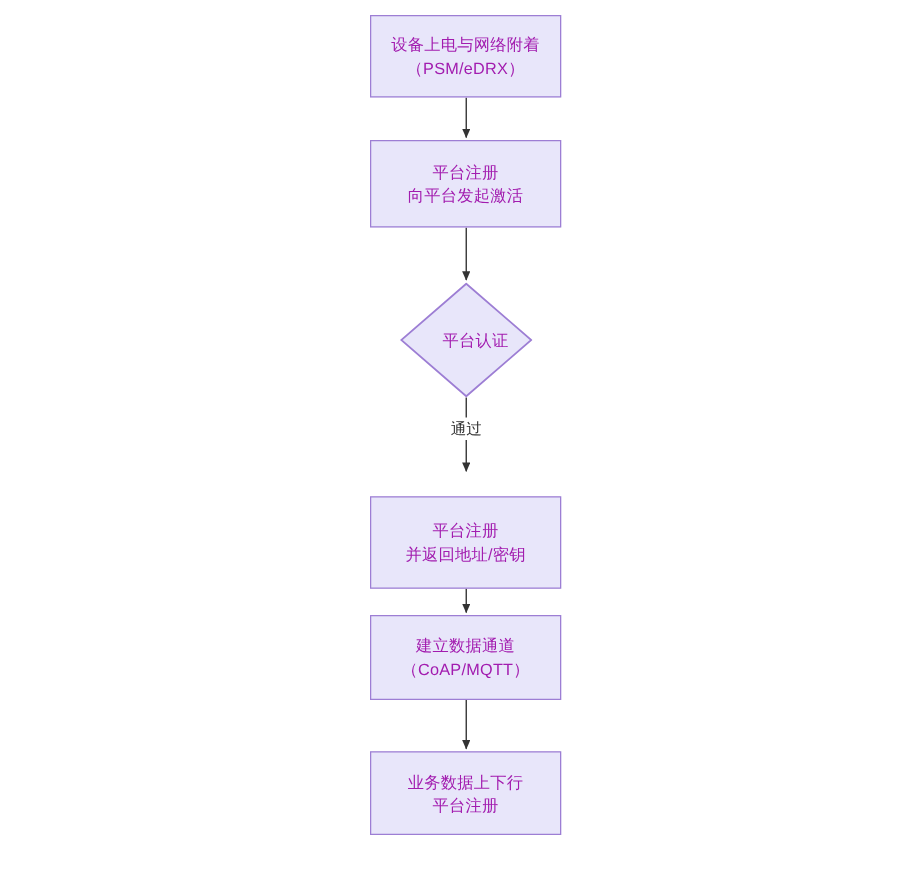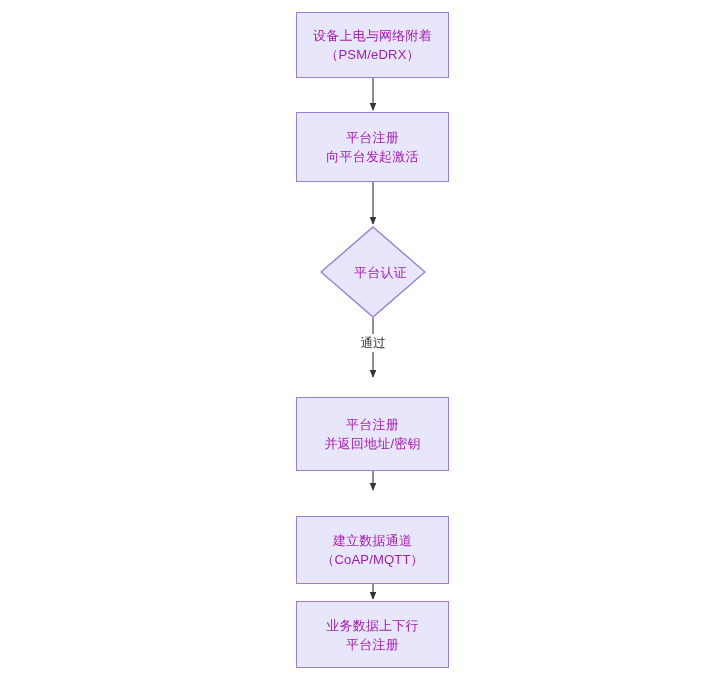--- a/index.html
+++ b/index.html
@@ -53,21 +53,21 @@
   }
 
   
   .process {
     left: 296px;
     width: 153px;
   }
   #node-power-attach  { top: 12px;  height: 66px; }
   #node-bootstrap     { top: 112px; height: 70px; }
   #node-register      { top: 397px; height: 74px; }
-  #node-datachannel   { top: 516px; height: 68px; }
+  #node-datachannel   { top: 492px; height: 68px; }
   #node-business      { top: 601px; height: 67px; }
 
   
   .decision {
     left: 320px;
     top: 226px;
     width: 106px;
     height: 92px;
     background: transparent;
     border: none;

